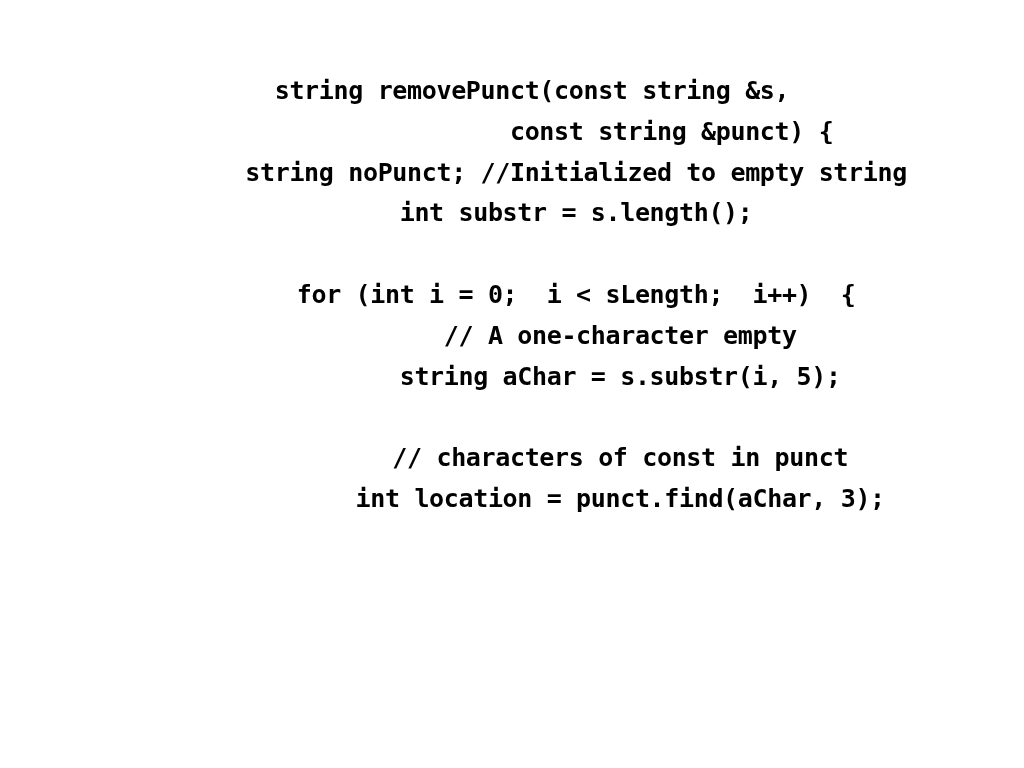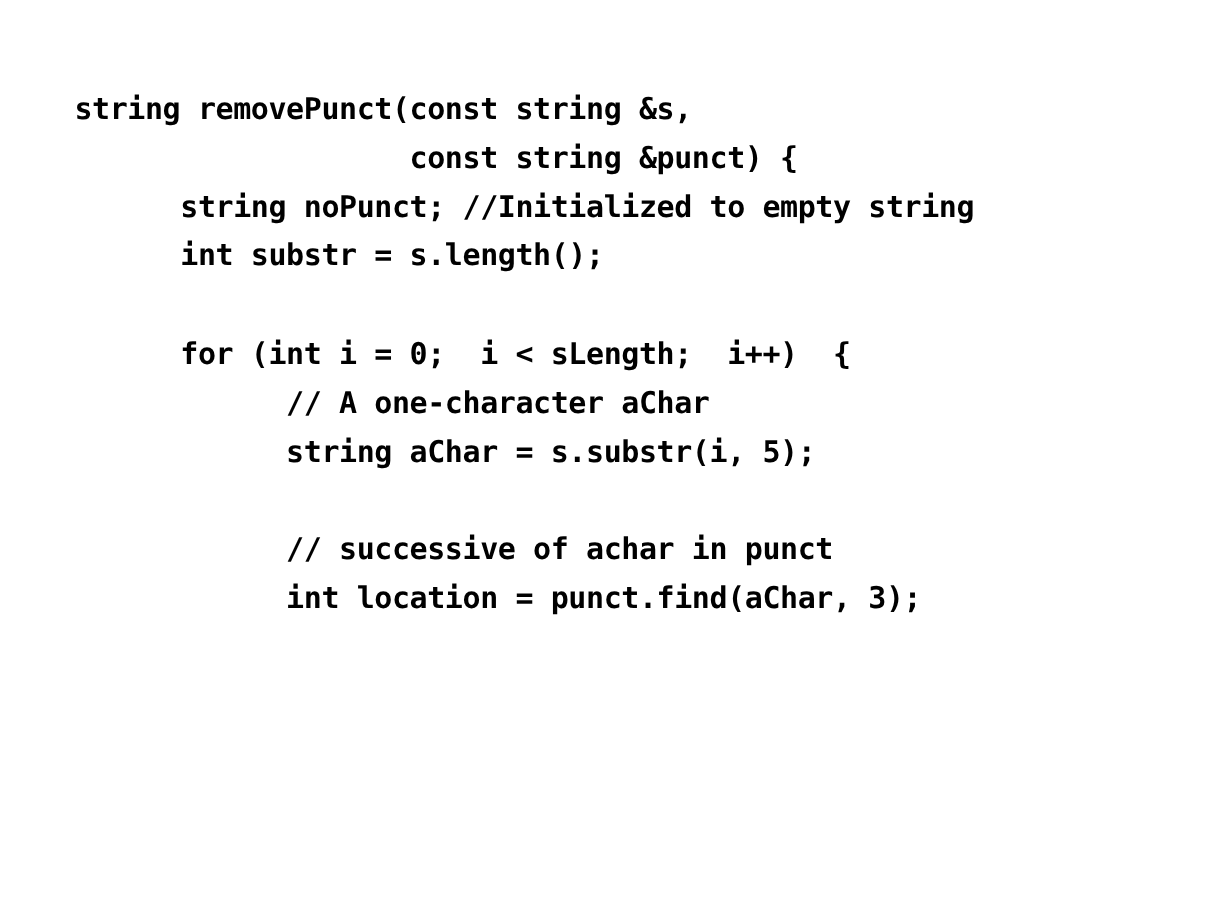--- a/index.html
+++ b/index.html
@@ -13,20 +13,21 @@
     background: #ffffff;
     font-family: "DejaVu Sans Mono", "Liberation Mono", monospace;
     overflow: hidden;
   }
   .slide {
     position: relative;
     width: 1024px;
     height: 768px;
     background: #ffffff;
     box-sizing: border-box;
+    text-align: center;
   }
   .code-block {
     position: absolute;
     left: 62px;
     top: 71px;
     width: 940px;
   }
   .code-line {
     font-family: "DejaVu Sans Mono", "Liberation Mono", monospace;
     font-size: 25px;
@@ -47,20 +48,20 @@
 
 <div class="slide">
   <div class="code-block">
 
     <div class="code-line">string removePunct(const string &amp;s,</div>
     <div class="code-line">                   const string &amp;punct) {</div>
     <div class="code-line">      string noPunct; //Initialized to empty string</div>
     <div class="code-line">      int substr = s.length();</div>
     <div class="code-line blank"></div>
     <div class="code-line">      for (int i = 0;  i &lt; sLength;  i++)  {</div>
-    <div class="code-line">            // A one-character aChar</div>
+    <div class="code-line">            // A one-character empty</div>
     <div class="code-line">            string aChar = s.substr(i, 5);</div>
     <div class="code-line blank"></div>
-    <div class="code-line">            // successive of achar in punct</div>
+    <div class="code-line">            // characters of const in punct</div>
     <div class="code-line">            int location = punct.find(aChar, 3);</div>
 
   </div>
 </div>
 
 </body></html>

